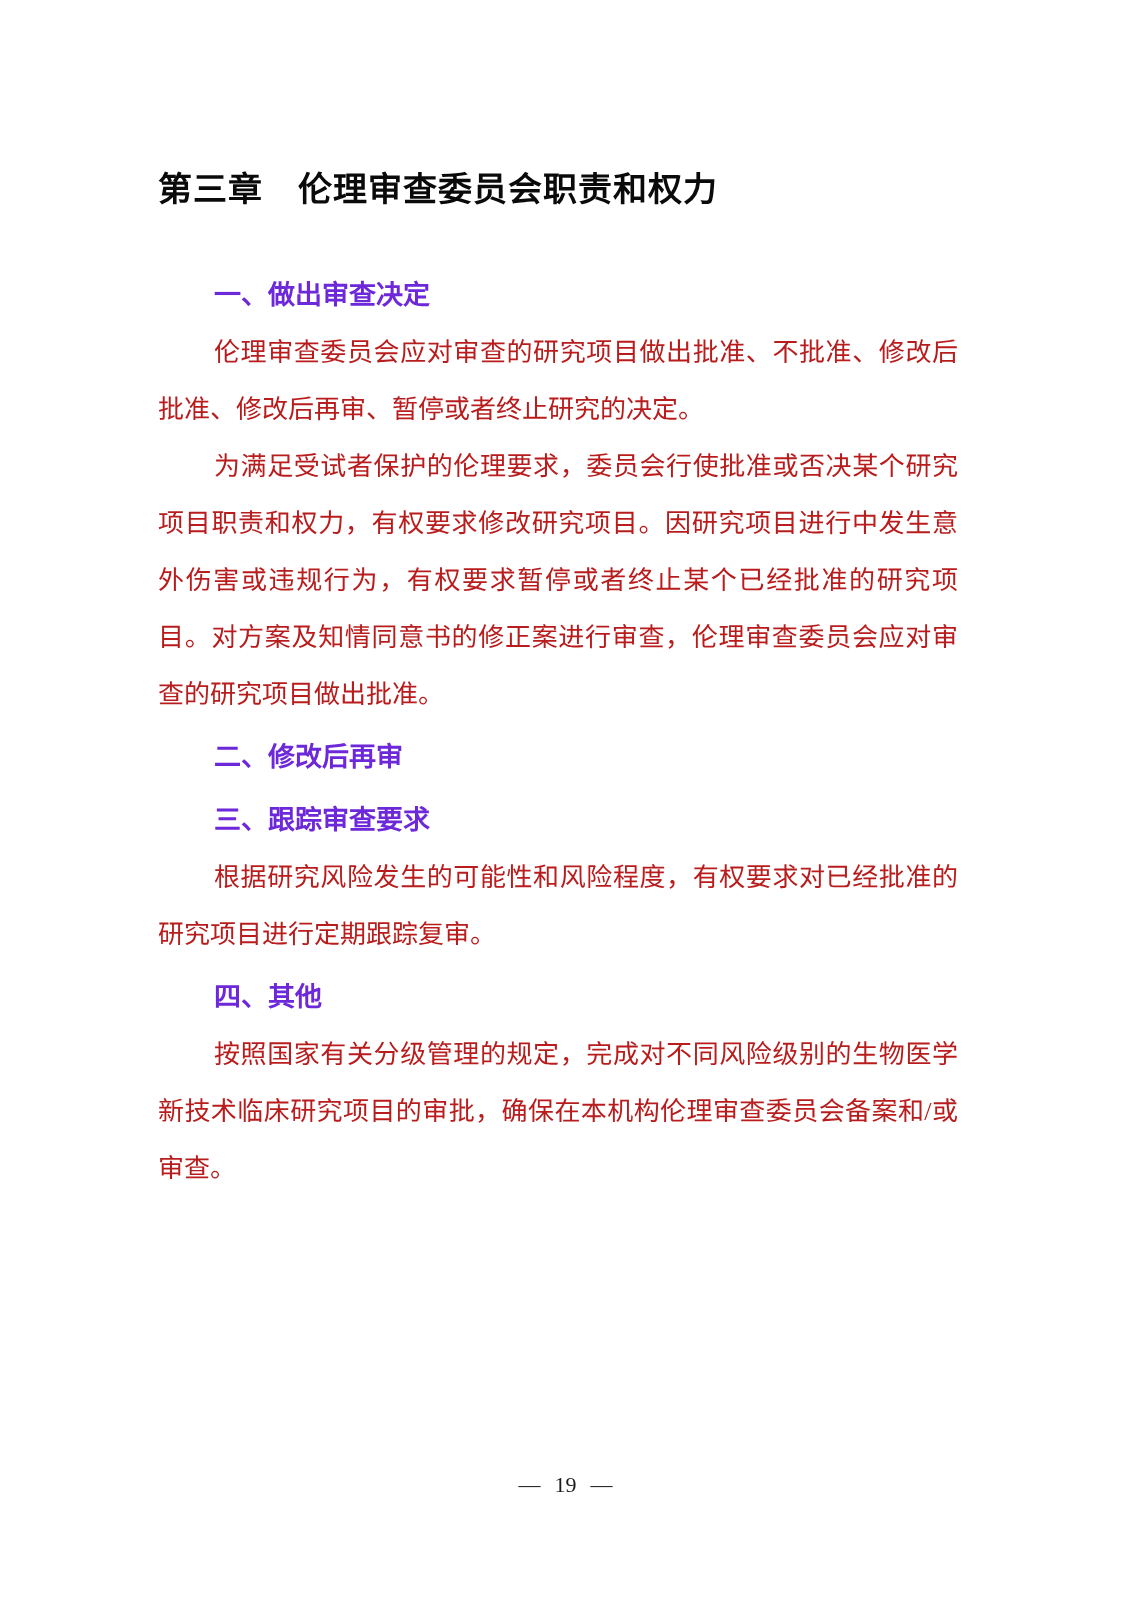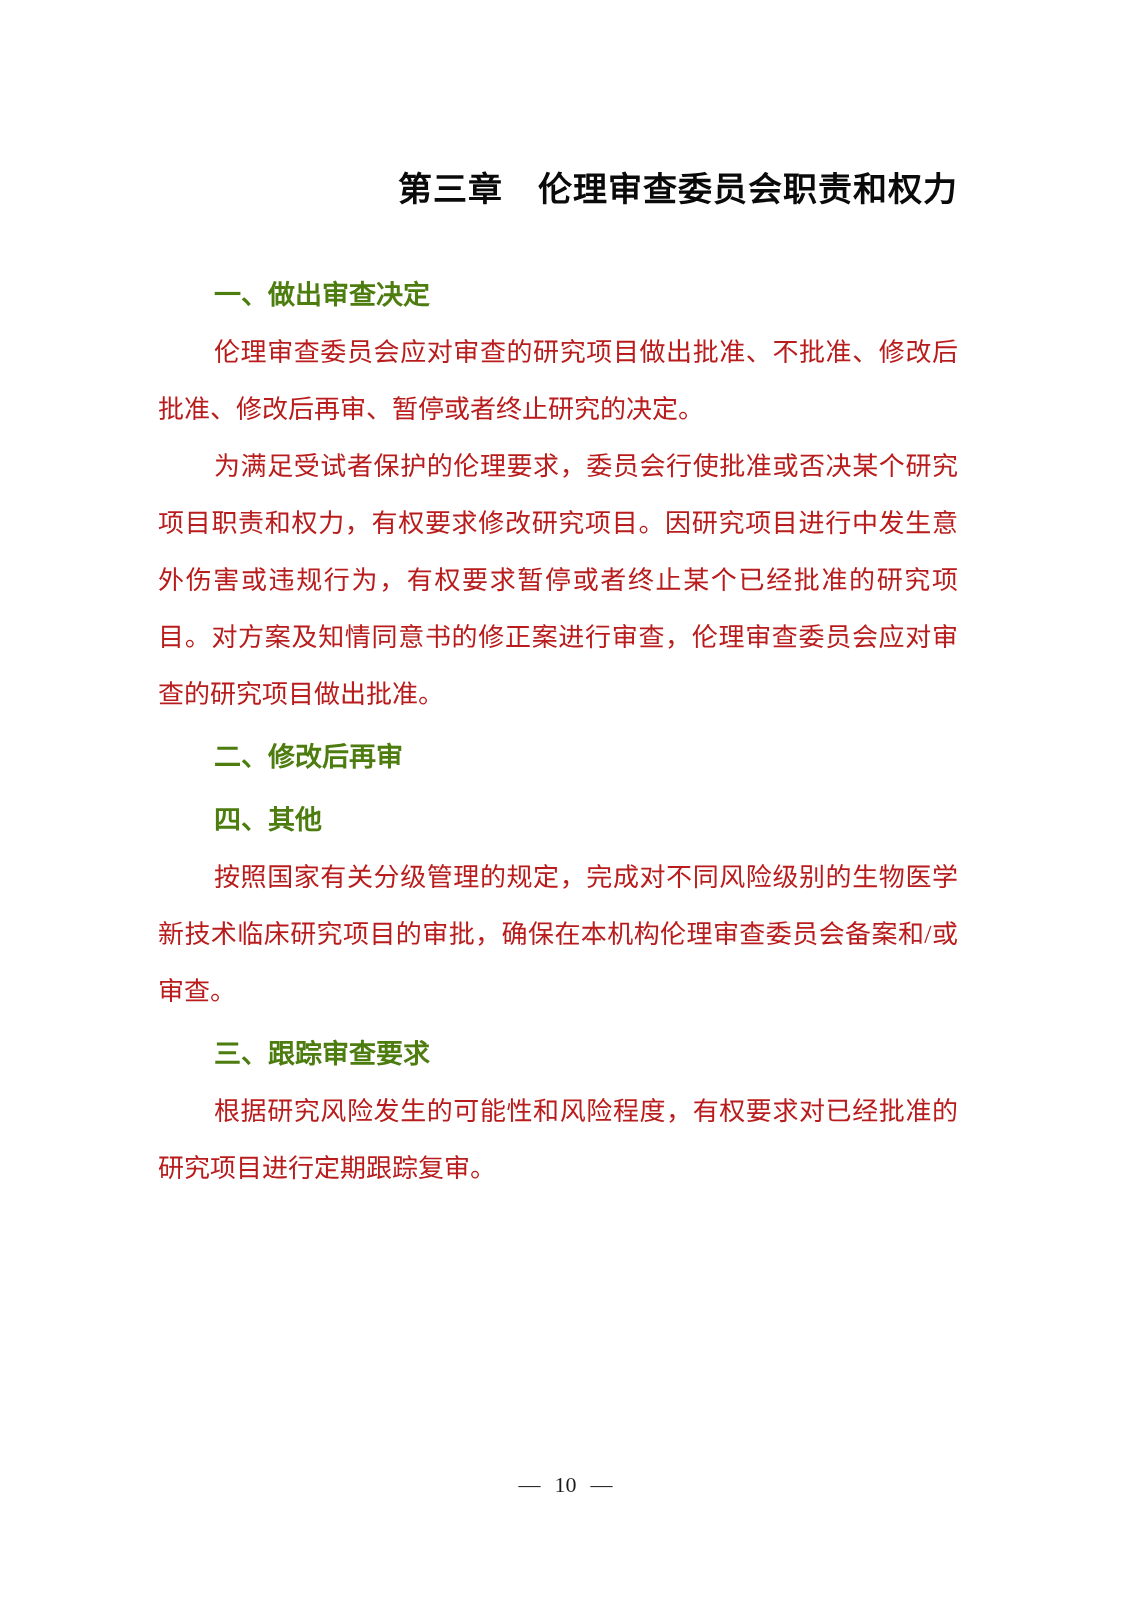--- a/index.html
+++ b/index.html
@@ -21,32 +21,32 @@
     left: 158px;
     top: 0;
     width: 800px;
   }
   .doc-title {
     margin: 167px 0 0 0;
     font-family: "Liberation Sans", sans-serif;
     font-weight: bold;
     font-size: 34px;
     line-height: 44px;
-    text-align: right;
+    text-align: left;
     letter-spacing: 1px;
     color: #0a0a0a;
   }
   .section-heading {
     margin: 6px 0 0 0;
     font-family: "Liberation Sans", sans-serif;
     font-weight: bold;
     font-size: 27px;
     line-height: 57px;
     text-indent: 56px;
-    color: #4d7c0f;
+    color: #6d28d9;
   }
   .section:first-of-type .section-heading {
     margin-top: 56px;
   }
   .para {
     margin: 0;
     font-size: 26px;
     line-height: 57px;
     text-indent: 56px;
     text-align: justify;
@@ -80,27 +80,27 @@
       <h2 class="section-heading">一、做出审查决定</h2>
       <p class="para">伦理审查委员会应对审查的研究项目做出批准、不批准、修改后批准、修改后再审、暂停或者终止研究的决定。</p>
       <p class="para">为满足受试者保护的伦理要求，委员会行使批准或否决某个研究项目职责和权力，有权要求修改研究项目。因研究项目进行中发生意外伤害或违规行为，有权要求暂停或者终止某个已经批准的研究项目。对方案及知情同意书的修正案进行审查，伦理审查委员会应对审查的研究项目做出批准。</p>
     </section>
 
     <section class="section">
       <h2 class="section-heading">二、修改后再审</h2>
     </section>
 
     <section class="section">
-      <h2 class="section-heading">四、其他</h2>
-      <p class="para">按照国家有关分级管理的规定，完成对不同风险级别的生物医学新技术临床研究项目的审批，确保在本机构伦理审查委员会备案和/或审查。</p>
+      <h2 class="section-heading">三、跟踪审查要求</h2>
+      <p class="para">根据研究风险发生的可能性和风险程度，有权要求对已经批准的研究项目进行定期跟踪复审。</p>
     </section>
 
     <section class="section">
-      <h2 class="section-heading">三、跟踪审查要求</h2>
-      <p class="para">根据研究风险发生的可能性和风险程度，有权要求对已经批准的研究项目进行定期跟踪复审。</p>
+      <h2 class="section-heading">四、其他</h2>
+      <p class="para">按照国家有关分级管理的规定，完成对不同风险级别的生物医学新技术临床研究项目的审批，确保在本机构伦理审查委员会备案和/或审查。</p>
     </section>
 
   </div>
 
   <div class="footer">
-    <span class="dash">—</span><span>10</span><span class="dash">—</span>
+    <span class="dash">—</span><span>19</span><span class="dash">—</span>
   </div>
 </div>
 
 </body></html>

